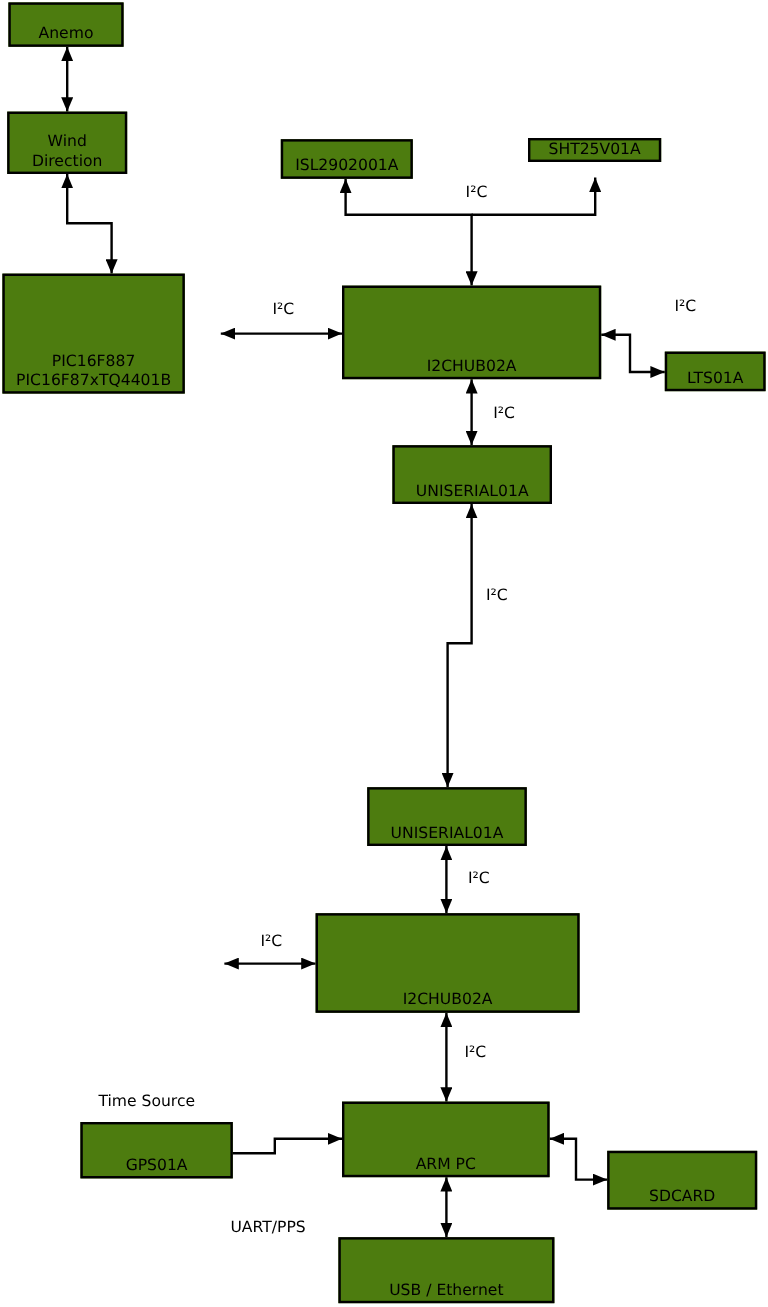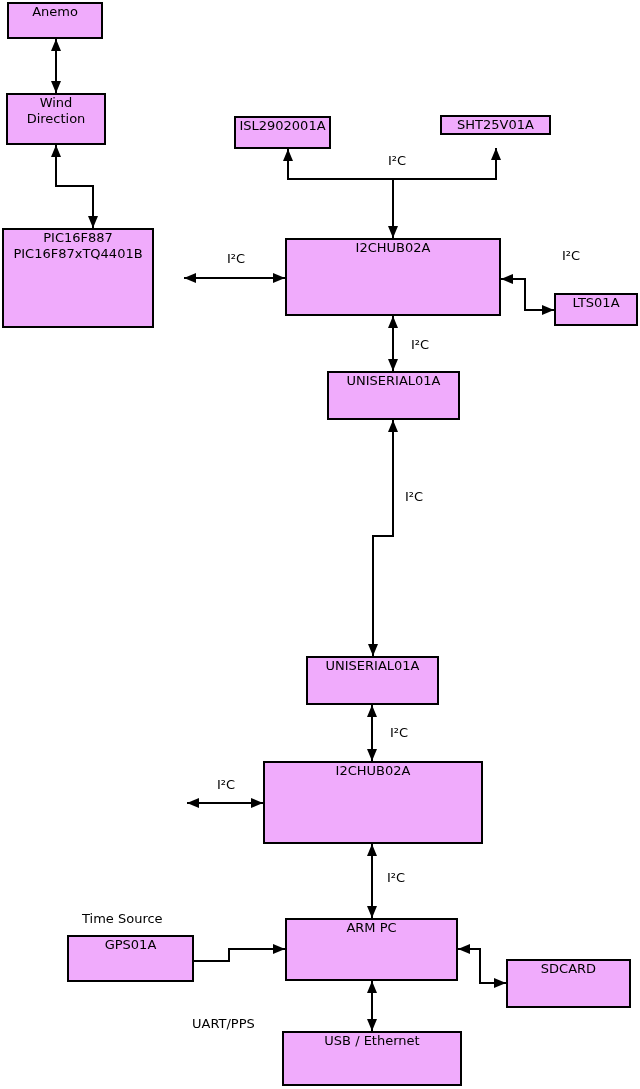--- a/index.html
+++ b/index.html
@@ -1,20 +1,20 @@
 <!DOCTYPE html>
 <html><head>
 <meta charset="utf-8">
 <style>
   html,body{margin:0;padding:0;background:#ffffff;}
   #stage{position:relative;width:640px;height:1089px;background:#ffffff;overflow:hidden;
          font-family:"DejaVu Sans",sans-serif;color:#000;}
   #wires{position:absolute;left:0;top:0;width:640px;height:1089px;}
-  .box{position:absolute;box-sizing:border-box;border:2px solid #000;background:#f0abfc;
-       display:flex;align-items:flex-start;justify-content:center;
+  .box{position:absolute;box-sizing:border-box;border:2px solid #000;background:#4d7c0f;
+       display:flex;align-items:flex-end;justify-content:center;
        font-size:13px;line-height:16px;}
   .box span{white-space:pre-line;text-align:center;display:block;}
   .lbl{position:absolute;font-size:13px;line-height:15px;white-space:nowrap;}
 </style>
 </head>
 <body>
 
 <div id="stage">
 
   <svg id="wires" viewBox="0 0 640 1089" xmlns="http://www.w3.org/2000/svg">
@@ -45,21 +45,21 @@
     <span>Anemo</span>
   </div>
   <div class="box" style="left:6px;top:93px;width:100px;height:52px;">
     <span>Wind
 Direction</span>
   </div>
   <div class="box" style="left:2px;top:228px;width:152px;height:100px;">
     <span>PIC16F887
 PIC16F87xTQ4401B</span>
   </div>
-  <div class="box" style="left:234px;top:116px;width:97px;height:33px;">
+  <div class="box" style="left:234px;top:116px;width:110px;height:33px;">
     <span>ISL2902001A</span>
   </div>
   <div class="box" style="left:440px;top:115px;width:111px;height:20px;">
     <span>SHT25V01A</span>
   </div>
   <div class="box" style="left:285px;top:238px;width:216px;height:78px;">
     <span>I2CHUB02A</span>
   </div>
   <div class="box" style="left:554px;top:293px;width:84px;height:33px;">
     <span>LTS01A</span>

